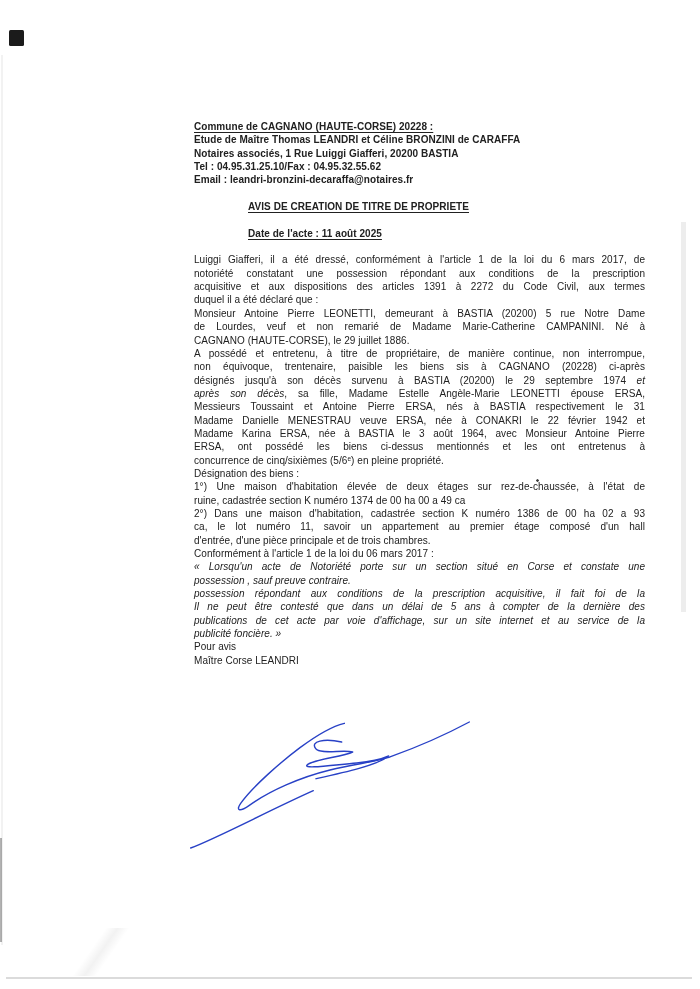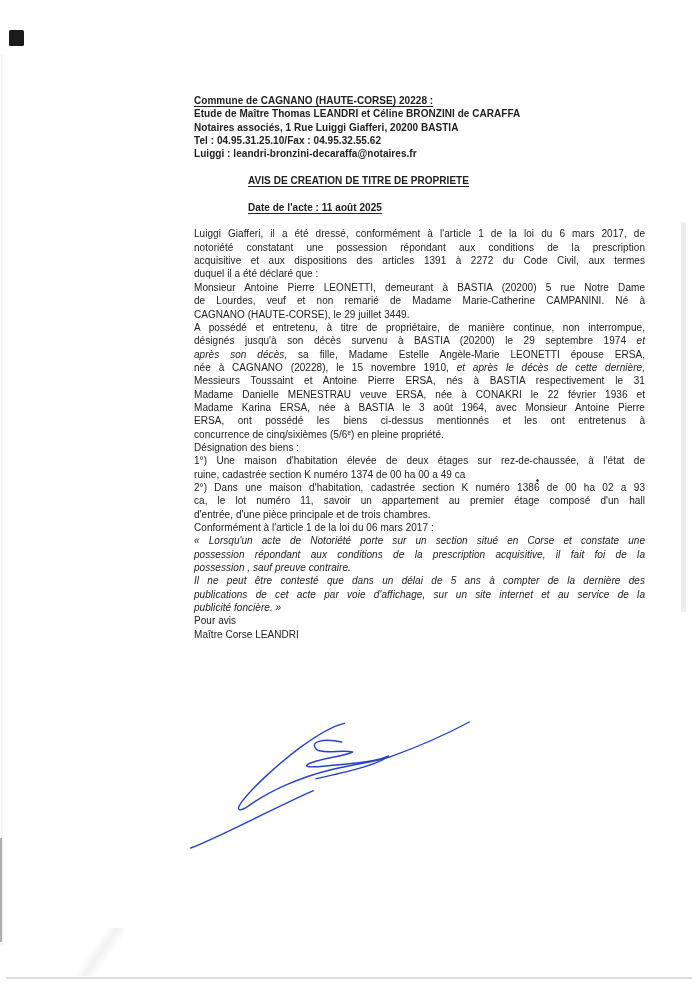--- a/index.html
+++ b/index.html
@@ -9,21 +9,21 @@
     -webkit-font-smoothing:antialiased;
   }
   #page{position:absolute;inset:0;background:#ffffff;}
 
   
   #doc{
     position:absolute;left:194px;top:94px;width:451px;
     font-size:10px;line-height:13.35px;color:#212121;
     letter-spacing:0.05px;
   }
-  .hdr{font-weight:700;}
+  .hdr{font-weight:700;margin-top:26px;}
   .tl{min-height:13.35px;}
   .tl.j{text-align:justify;text-align-last:justify;}
   .tl .i, .tl.iline{}
   .i{font-style:italic;}
   .u{text-decoration:underline;text-underline-offset:2px;text-decoration-thickness:1px;}
   .b{font-weight:700;}
   .ind{padding-left:54px;}
   .sp{height:13.35px;}
   sup{font-size:6.5px;vertical-align:0.45em;line-height:0;}
 
@@ -49,60 +49,60 @@
   <svg id="scanmark" viewBox="0 0 15 16">
     <rect x="0" y="0" width="15" height="16" rx="1.5" fill="#1b1b1b"></rect>
   </svg>
 
   <div id="doc">
     <div class="hdr">
         <div class="tl u"><span>Commune de CAGNANO (HAUTE-CORSE) 20228 :</span></div>
         <div class="tl"><span>Etude de Maître Thomas LEANDRI et Céline BRONZINI de CARAFFA</span></div>
         <div class="tl"><span>Notaires associés, 1 Rue Luiggi Giafferi, 20200 BASTIA</span></div>
         <div class="tl"><span>Tel : 04.95.31.25.10/Fax : 04.95.32.55.62</span></div>
-        <div class="tl"><span>Luiggi : leandri-bronzini-decaraffa@notaires.fr</span></div>
+        <div class="tl"><span>Email : leandri-bronzini-decaraffa@notaires.fr</span></div>
       </div>
 
     <div class="tl sp"></div>
 
     <div class="tl b u ind">AVIS DE CREATION DE TITRE DE PROPRIETE</div>
 
     <div class="tl sp"></div>
 
     <div class="tl b u ind">Date de l'acte : 11 août 2025</div>
 
     <div class="tl sp"></div>
 
     <div id="body-text">
         <div class="tl j"><span>Luiggi Giafferi, il a été dressé, conformément à l'article 1 de la loi du 6 mars 2017, de</span></div>
         <div class="tl j"><span>notoriété constatant une possession répondant aux conditions de la prescription</span></div>
         <div class="tl j"><span>acquisitive et aux dispositions des articles 1391 à 2272 du Code Civil, aux termes</span></div>
         <div class="tl"><span>duquel il a été déclaré que :</span></div>
         <div class="tl j"><span>Monsieur Antoine Pierre LEONETTI, demeurant à BASTIA (20200) 5 rue Notre Dame</span></div>
         <div class="tl j"><span>de Lourdes, veuf et non remarié de Madame Marie-Catherine CAMPANINI. Né à</span></div>
-        <div class="tl"><span>CAGNANO (HAUTE-CORSE), le 29 juillet 3449.</span></div>
+        <div class="tl"><span>CAGNANO (HAUTE-CORSE), le 29 juillet 1886.</span></div>
         <div class="tl j"><span>A possédé et entretenu, à titre de propriétaire, de manière continue, non interrompue,</span></div>
+        <div class="tl j"><span>non équivoque, trentenaire, paisible les biens sis à CAGNANO (20228) ci-après</span></div>
         <div class="tl j"><span>désignés jusqu'à son décès survenu à BASTIA (20200) le 29 septembre 1974 </span><span class="i">et</span></div>
         <div class="tl j"><span class="i">après son décès</span><span>, sa fille, Madame Estelle Angèle-Marie LEONETTI épouse ERSA,</span></div>
-        <div class="tl j"><span>née à CAGNANO (20228), le 15 novembre 1910, </span><span class="i">et après le décès de cette dernière,</span></div>
         <div class="tl j"><span>Messieurs Toussaint et Antoine Pierre ERSA, nés à BASTIA respectivement le 31</span></div>
-        <div class="tl j"><span>Madame Danielle MENESTRAU veuve ERSA, née à CONAKRI le 22 février 1936 et</span></div>
+        <div class="tl j"><span>Madame Danielle MENESTRAU veuve ERSA, née à CONAKRI le 22 février 1942 et</span></div>
         <div class="tl j"><span>Madame Karina ERSA, née à BASTIA le 3 août 1964, avec Monsieur Antoine Pierre</span></div>
         <div class="tl j"><span>ERSA, ont possédé les biens ci-dessus mentionnés et les ont entretenus à</span></div>
         <div class="tl"><span>concurrence de cinq/sixièmes (5/6</span><sup>e</sup><span>) en pleine propriété.</span></div>
         <div class="tl"><span>Désignation des biens :</span></div>
         <div class="tl j"><span>1°) Une maison d'habitation élevée de deux étages sur rez-de-chaussée, à l'état de</span></div>
         <div class="tl"><span>ruine, cadastrée section K numéro 1374 de 00 ha 00 a 49 ca</span></div>
         <div class="tl j"><span>2°) Dans une maison d'habitation, cadastrée section K numéro 1386 de 00 ha 02 a 93</span></div>
         <div class="tl j"><span>ca, le lot numéro 11, savoir un appartement au premier étage composé d'un hall</span></div>
         <div class="tl"><span>d'entrée, d'une pièce principale et de trois chambres.</span></div>
         <div class="tl"><span>Conformément à l'article 1 de la loi du 06 mars 2017 :</span></div>
         <div class="tl j"><span class="i">« Lorsqu'un acte de Notoriété porte sur un section situé en Corse et constate une</span></div>
+        <div class="tl"><span class="i">possession , sauf preuve contraire.</span></div>
         <div class="tl j"><span class="i">possession répondant aux conditions de la prescription acquisitive, il fait foi de la</span></div>
-        <div class="tl"><span class="i">possession , sauf preuve contraire.</span></div>
         <div class="tl j"><span class="i">Il ne peut être contesté que dans un délai de 5 ans à compter de la dernière des</span></div>
         <div class="tl j"><span class="i">publications de cet acte par voie d'affichage, sur un site internet et au service de la</span></div>
         <div class="tl"><span class="i">publicité foncière. »</span></div>
         <div class="tl"><span>Pour avis</span></div>
         <div class="tl"><span>Maître Corse LEANDRI</span></div>
       </div>
   </div>
 
   <svg id="speck" viewBox="0 0 3 3">
     <rect x="0.3" y="0.3" width="2.4" height="2.4" rx="0.6" transform="rotate(45 1.5 1.5)" fill="#3a3a3a"></rect>

